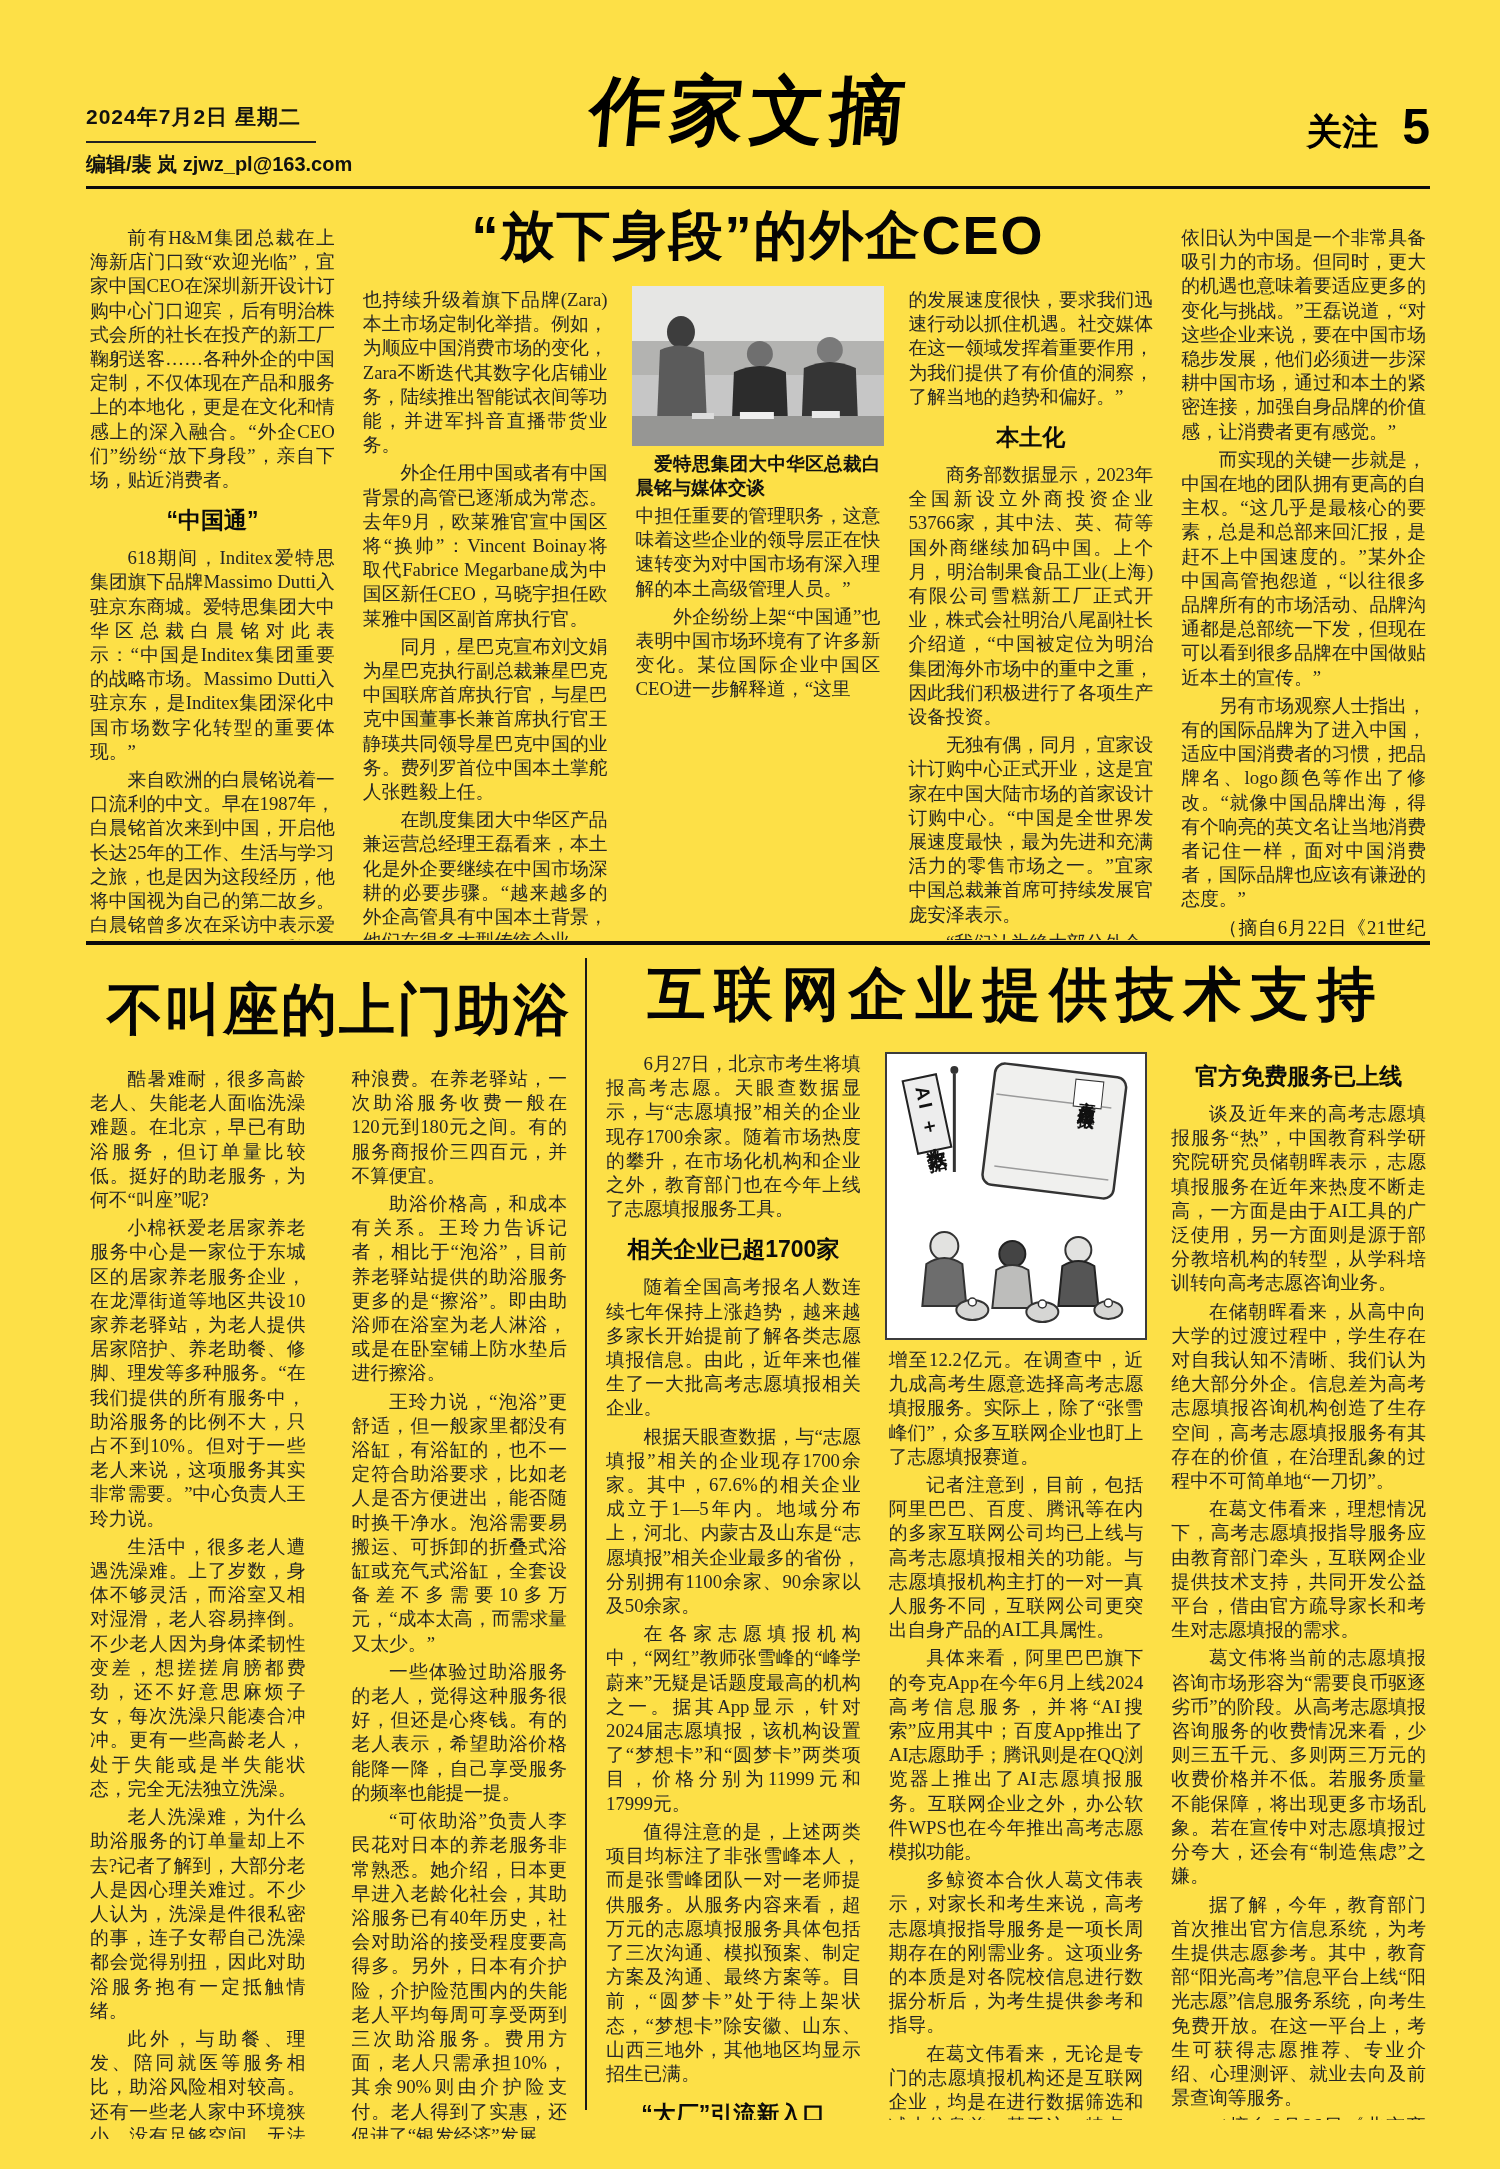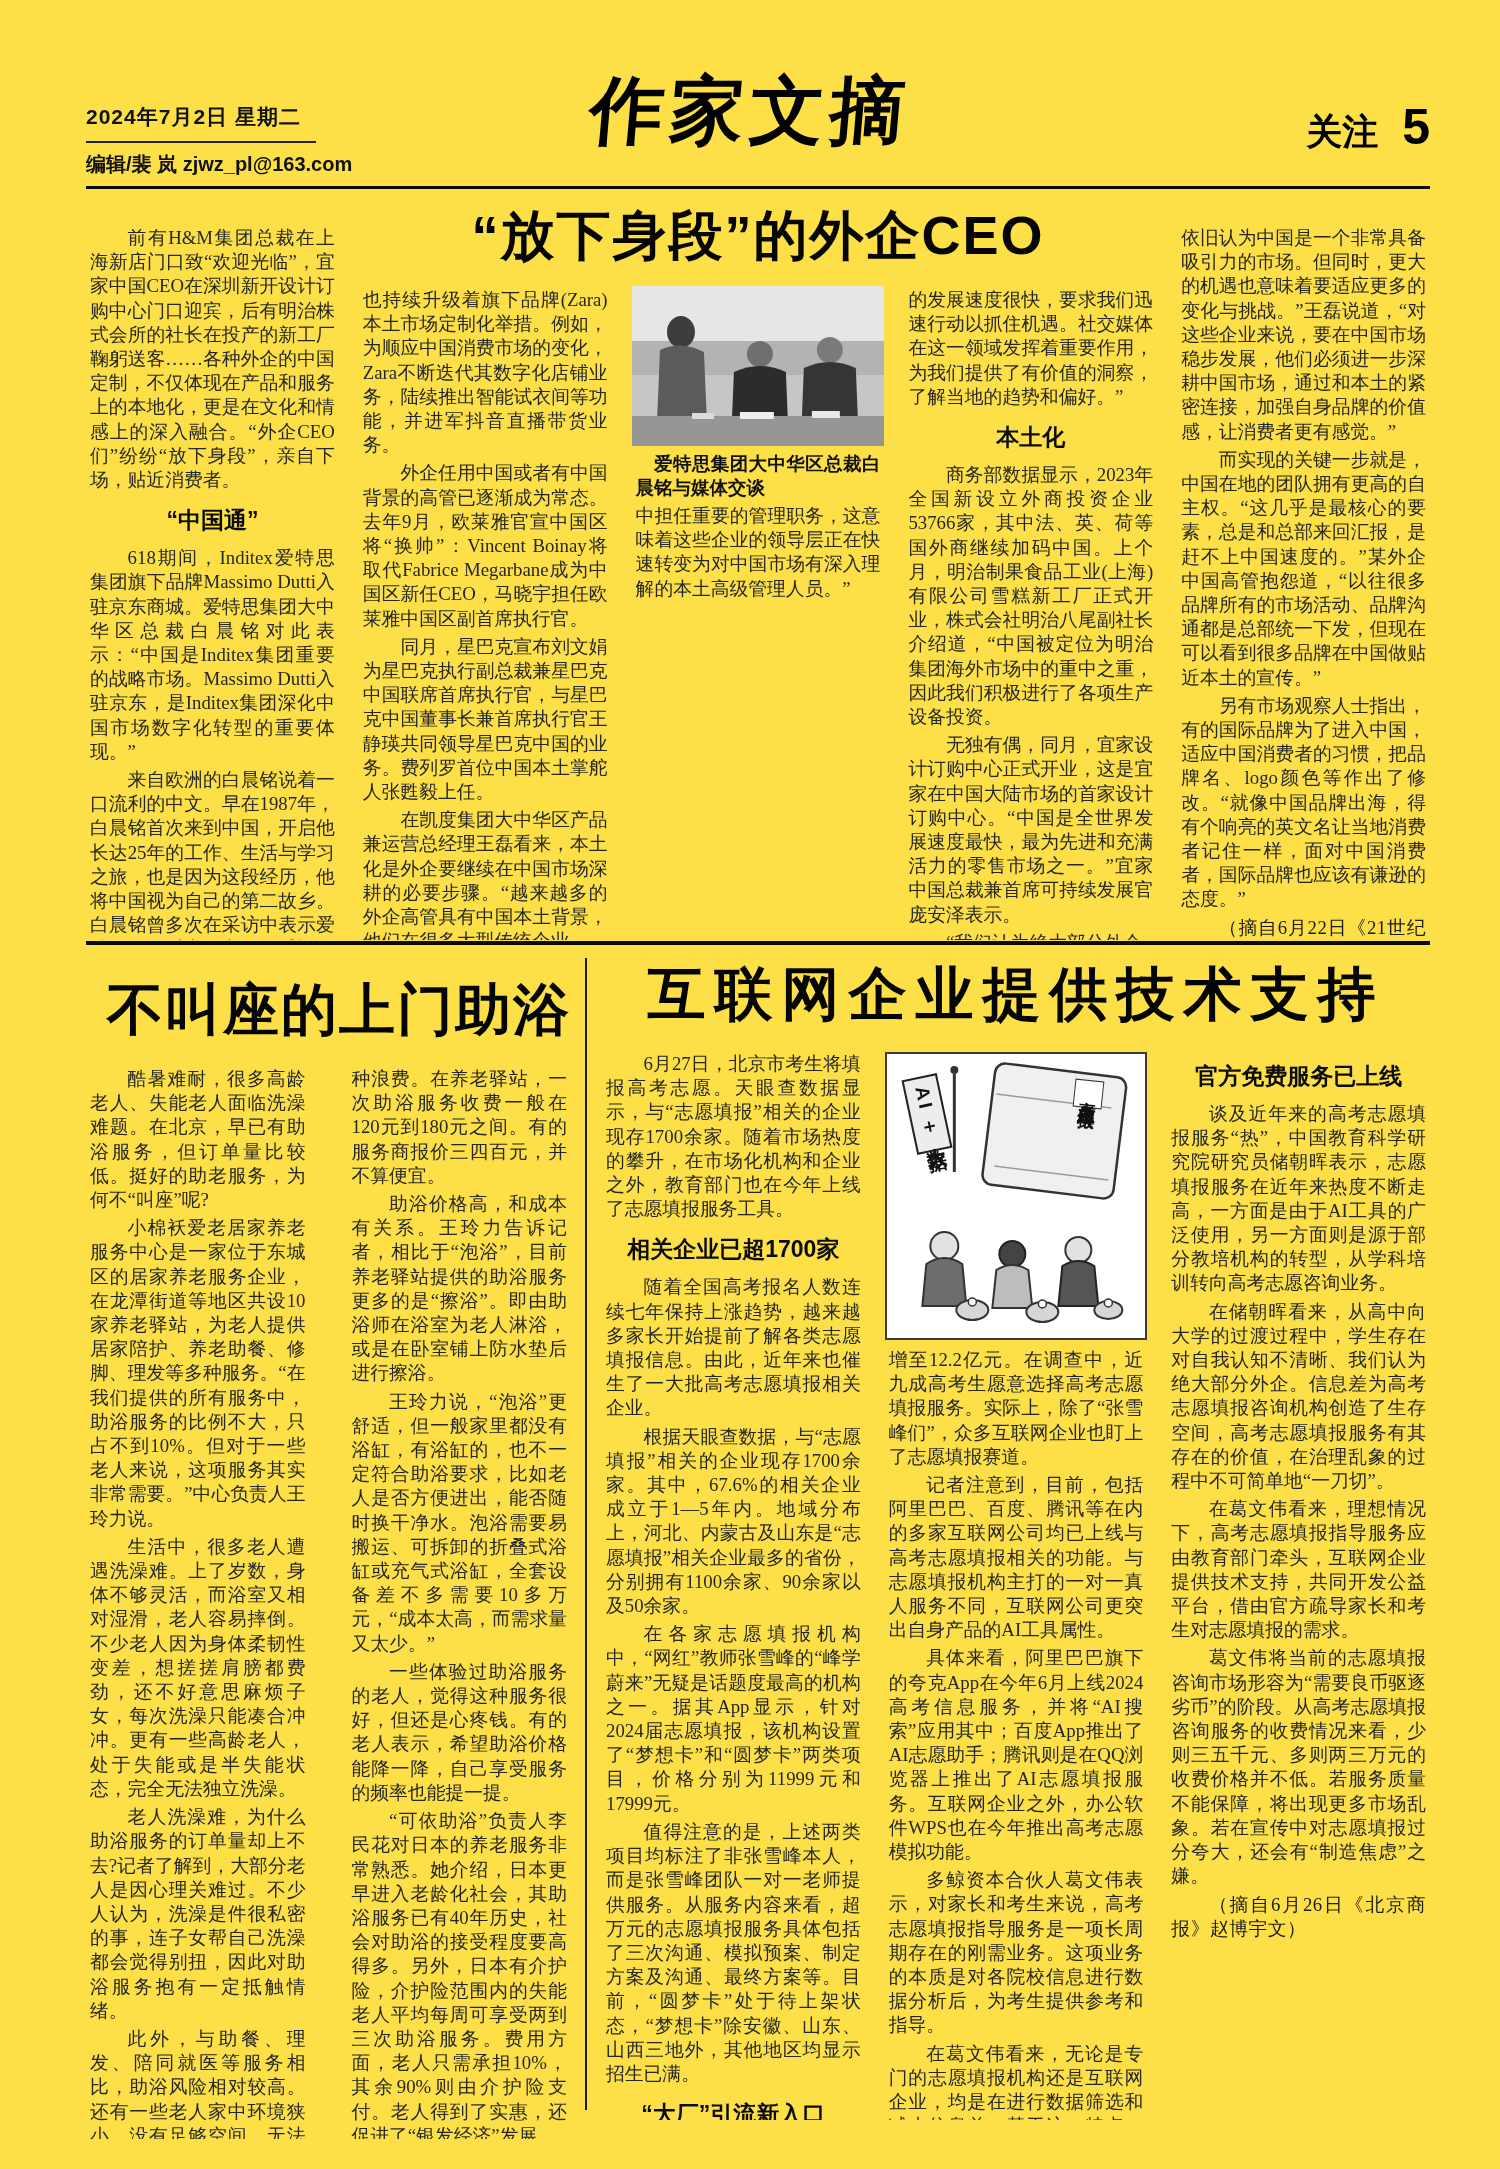--- a/index.html
+++ b/index.html
@@ -106,20 +106,21 @@
       <circle cx="198" cy="64" r="13" fill="#7a7a7a"></circle>
       <path d="M172 82 Q198 70 224 82 L226 132 L170 132 Z" fill="#353535"></path>
       <rect y="130" width="253" height="30" fill="#969694"></rect>
       <rect x="108" y="126" width="34" height="7" fill="#efefef"></rect>
       <rect x="180" y="125" width="28" height="7" fill="#e9e9e9"></rect>
       <rect x="60" y="127" width="22" height="6" fill="#dcdcdc"></rect>
     </svg>
   </div>
           <p class="caption">爱特思集团大中华区总裁白晨铭与媒体交谈</p>
           <p class="cont">中担任重要的管理职务，这意味着这些企业的领导层正在快速转变为对中国市场有深入理解的本土高级管理人员。”</p>
+          <p class="p">外企纷纷上架“中国通”也表明中国市场环境有了许多新变化。某位国际企业中国区CEO进一步解释道，“这里</p>
         </div>
         <div class="col under-title">
           <p class="cont">的发展速度很快，要求我们迅速行动以抓住机遇。社交媒体在这一领域发挥着重要作用，为我们提供了有价值的洞察，了解当地的趋势和偏好。”</p>
           <h3 class="subhead">本土化</h3>
           <p class="p">商务部数据显示，2023年全国新设立外商投资企业53766家，其中法、英、荷等国外商继续加码中国。上个月，明治制果食品工业(上海)有限公司雪糕新工厂正式开业，株式会社明治八尾副社长介绍道，“中国被定位为明治集团海外市场中的重中之重，因此我们积极进行了各项生产设备投资。</p>
           <p class="p">无独有偶，同月，宜家设计订购中心正式开业，这是宜家在中国大陆市场的首家设计订购中心。“中国是全世界发展速度最快，最为先进和充满活力的零售市场之一。”宜家中国总裁兼首席可持续发展官庞安泽表示。</p>
           <p class="p">“我们认为绝大部分外企</p>
         </div>
         <div class="col">
           <p class="cont">依旧认为中国是一个非常具备吸引力的市场。但同时，更大的机遇也意味着要适应更多的变化与挑战。”王磊说道，“对这些企业来说，要在中国市场稳步发展，他们必须进一步深耕中国市场，通过和本土的紧密连接，加强自身品牌的价值感，让消费者更有感觉。”</p>
@@ -197,18 +198,19 @@
           <p class="p">具体来看，阿里巴巴旗下的夸克App在今年6月上线2024高考信息服务，并将“AI搜索”应用其中；百度App推出了AI志愿助手；腾讯则是在QQ浏览器上推出了AI志愿填报服务。互联网企业之外，办公软件WPS也在今年推出高考志愿模拟功能。</p>
           <p class="p">多鲸资本合伙人葛文伟表示，对家长和考生来说，高考志愿填报指导服务是一项长周期存在的刚需业务。这项业务的本质是对各院校信息进行数据分析后，为考生提供参考和指导。</p>
           <p class="p">在葛文伟看来，无论是专门的志愿填报机构还是互联网企业，均是在进行数据筛选和减少信息差。基于这一特点，占据技术优势的互联网企业开展高考志愿填报服务业务，并不太耗费精力和财力。</p>
         </div>
         <div class="col">
           <h3 class="subhead">官方免费服务已上线</h3>
           <p class="p">谈及近年来的高考志愿填报服务“热”，中国教育科学研究院研究员储朝晖表示，志愿填报服务在近年来热度不断走高，一方面是由于AI工具的广泛使用，另一方面则是源于部分教培机构的转型，从学科培训转向高考志愿咨询业务。</p>
           <p class="p">在储朝晖看来，从高中向大学的过渡过程中，学生存在对自我认知不清晰、我们认为绝大部分外企。信息差为高考志愿填报咨询机构创造了生存空间，高考志愿填报服务有其存在的价值，在治理乱象的过程中不可简单地“一刀切”。</p>
           <p class="p">在葛文伟看来，理想情况下，高考志愿填报指导服务应由教育部门牵头，互联网企业提供技术支持，共同开发公益平台，借由官方疏导家长和考生对志愿填报的需求。</p>
           <p class="p">葛文伟将当前的志愿填报咨询市场形容为“需要良币驱逐劣币”的阶段。从高考志愿填报咨询服务的收费情况来看，少则三五千元、多则两三万元的收费价格并不低。若服务质量不能保障，将出现更多市场乱象。若在宣传中对志愿填报过分夸大，还会有“制造焦虑”之嫌。</p>
+          <p class="p">据了解，今年，教育部门首次推出官方信息系统，为考生提供志愿参考。其中，教育部“阳光高考”信息平台上线“阳光志愿”信息服务系统，向考生免费开放。在这一平台上，考生可获得志愿推荐、专业介绍、心理测评、就业去向及前景查询等服务。</p>
           <p class="attr">（摘自6月26日《北京商报》赵博宇文）</p>
         </div>
       </div>
   </div>
 
 </div>
 
 </body></html>

